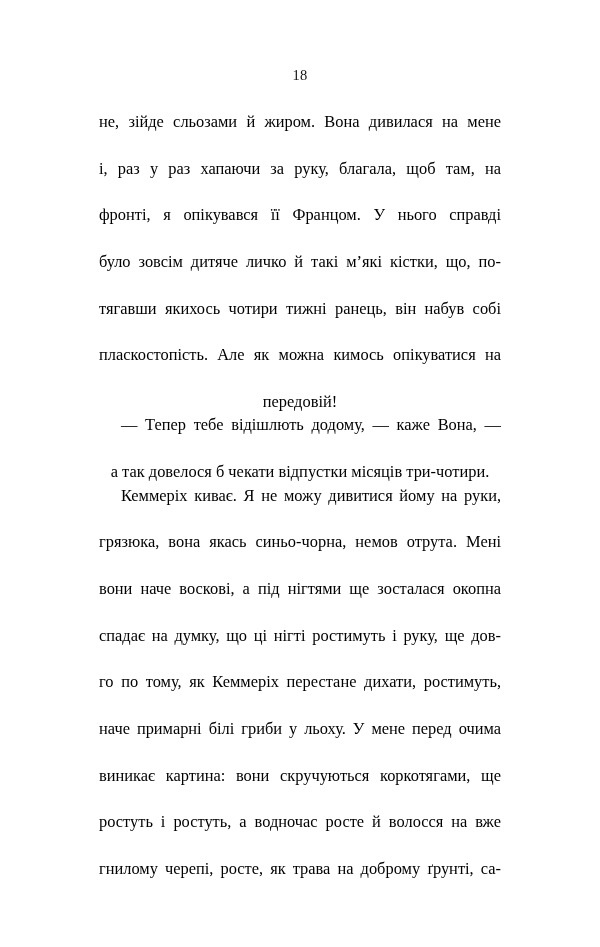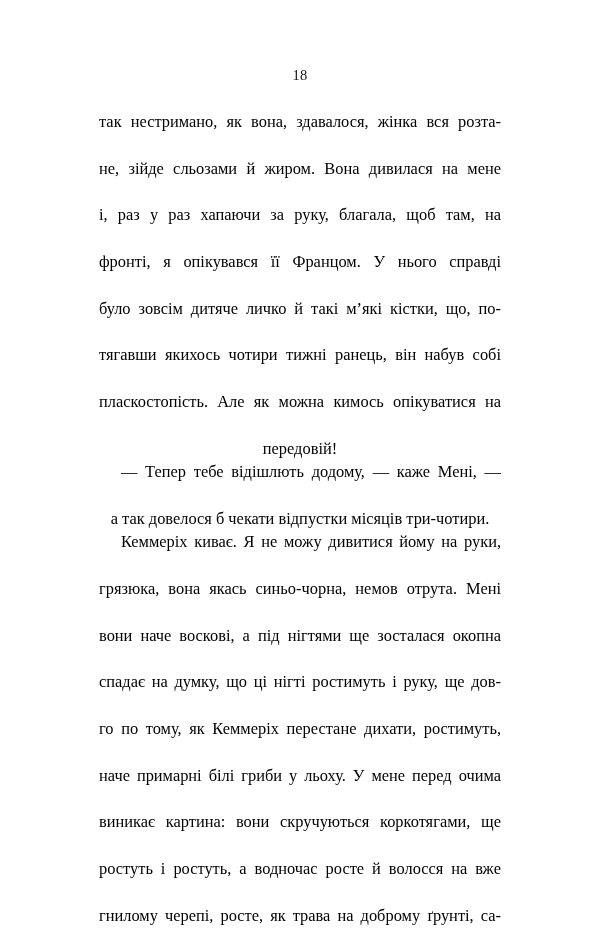--- a/index.html
+++ b/index.html
@@ -72,31 +72,30 @@
 </head>
 <body>
 
 <div class="page">
 
   <div class="folio">18</div>
 
   <div class="textblock">
     <div id="paragraphs">
         <p class="para" style="text-indent: 0px;">
-          <span class="j">так нестримано, як вона, здавалося, жінка вся розта-</span>
           <span class="j">не, зійде сльозами й жиром. Вона дивилася на мене</span>
           <span class="j">і, раз у раз хапаючи за руку, благала, щоб там, на</span>
           <span class="j">фронті, я опікувався її Францом. У нього справді</span>
           <span class="j">було зовсім дитяче личко й такі м’які кістки, що, по-</span>
           <span class="j">тягавши якихось чотири тижні ранець, він набув собі</span>
           <span class="j">пласкостопість. Але як можна кимось опікуватися на</span>
           <span class="last">передовій!</span>
         </p>
         <p class="para" style="text-indent: 0px;">
-          <span class="j indent">— Тепер тебе відішлють додому, — каже Мені, —</span>
+          <span class="j indent">— Тепер тебе відішлють додому, — каже Вона, —</span>
           <span class="last">а так довелося б чекати відпустки місяців три-чотири.</span>
         </p>
         <p class="para" style="text-indent: 0px;">
           <span class="j indent">Кеммеріх киває. Я не можу дивитися йому на руки,</span>
           <span class="j">грязюка, вона якась синьо-чорна, немов отрута. Мені</span>
           <span class="j">вони наче воскові, а під нігтями ще зосталася окопна</span>
           <span class="j">спадає на думку, що ці нігті ростимуть і руку, ще дов-</span>
           <span class="j">го по тому, як Кеммеріх перестане дихати, ростимуть,</span>
           <span class="j">наче примарні білі гриби у льоху. У мене перед очима</span>
           <span class="j">виникає картина: вони скручуються коркотягами, ще</span>

